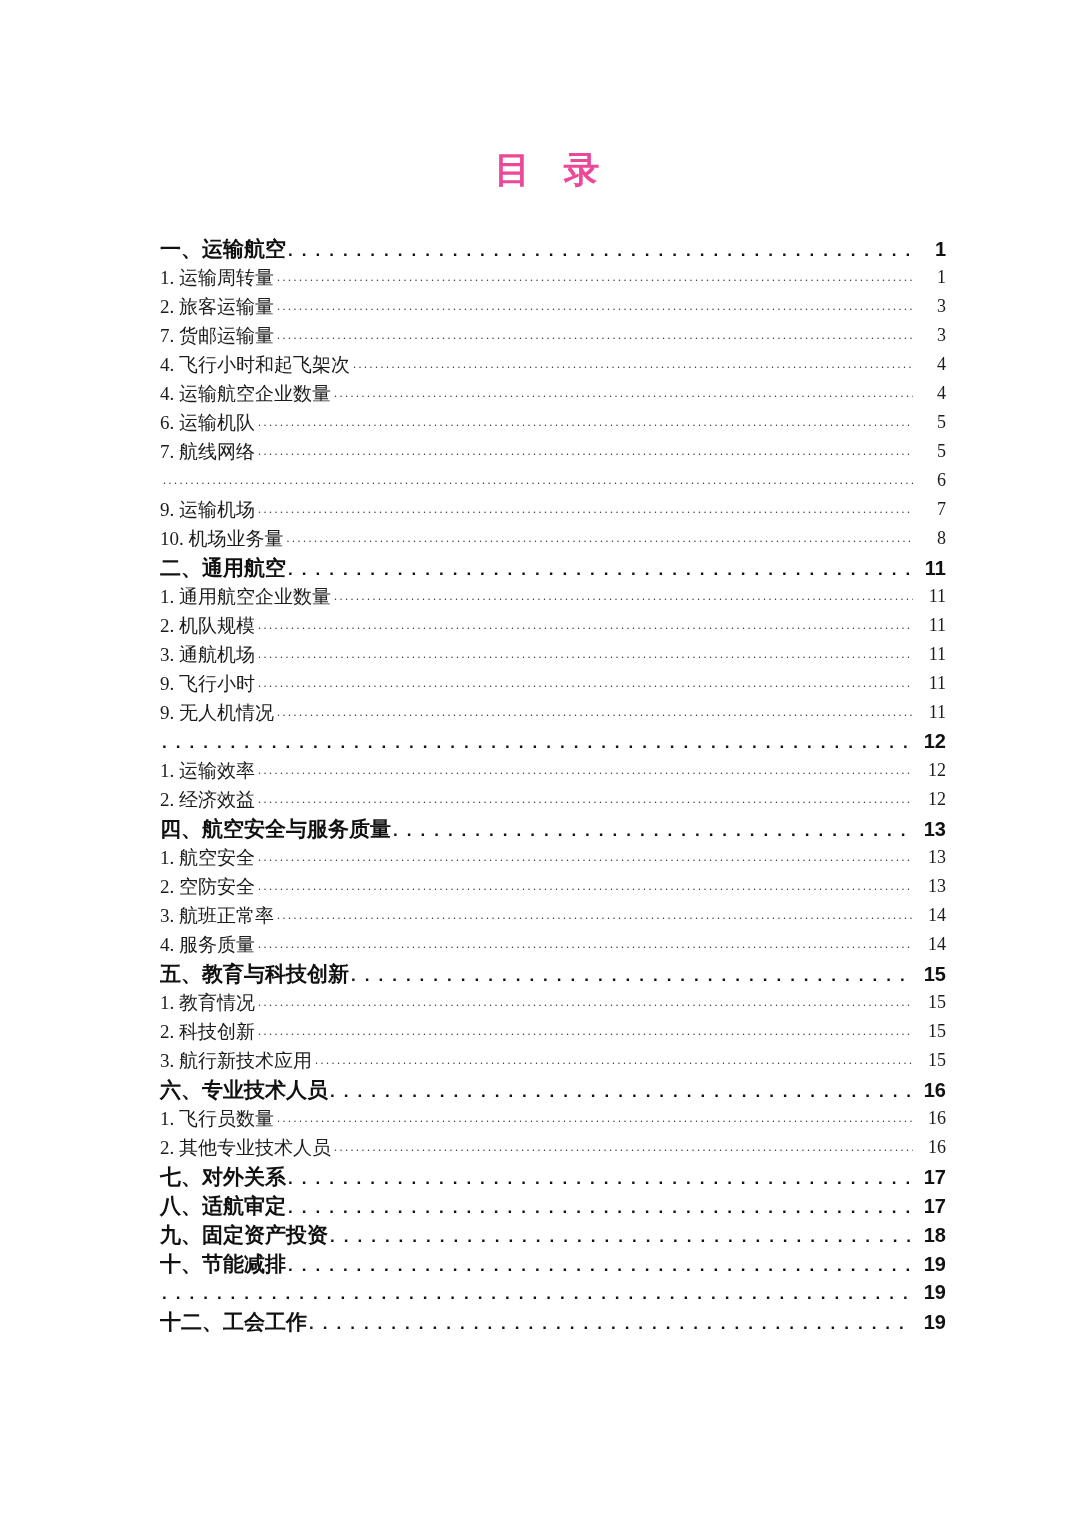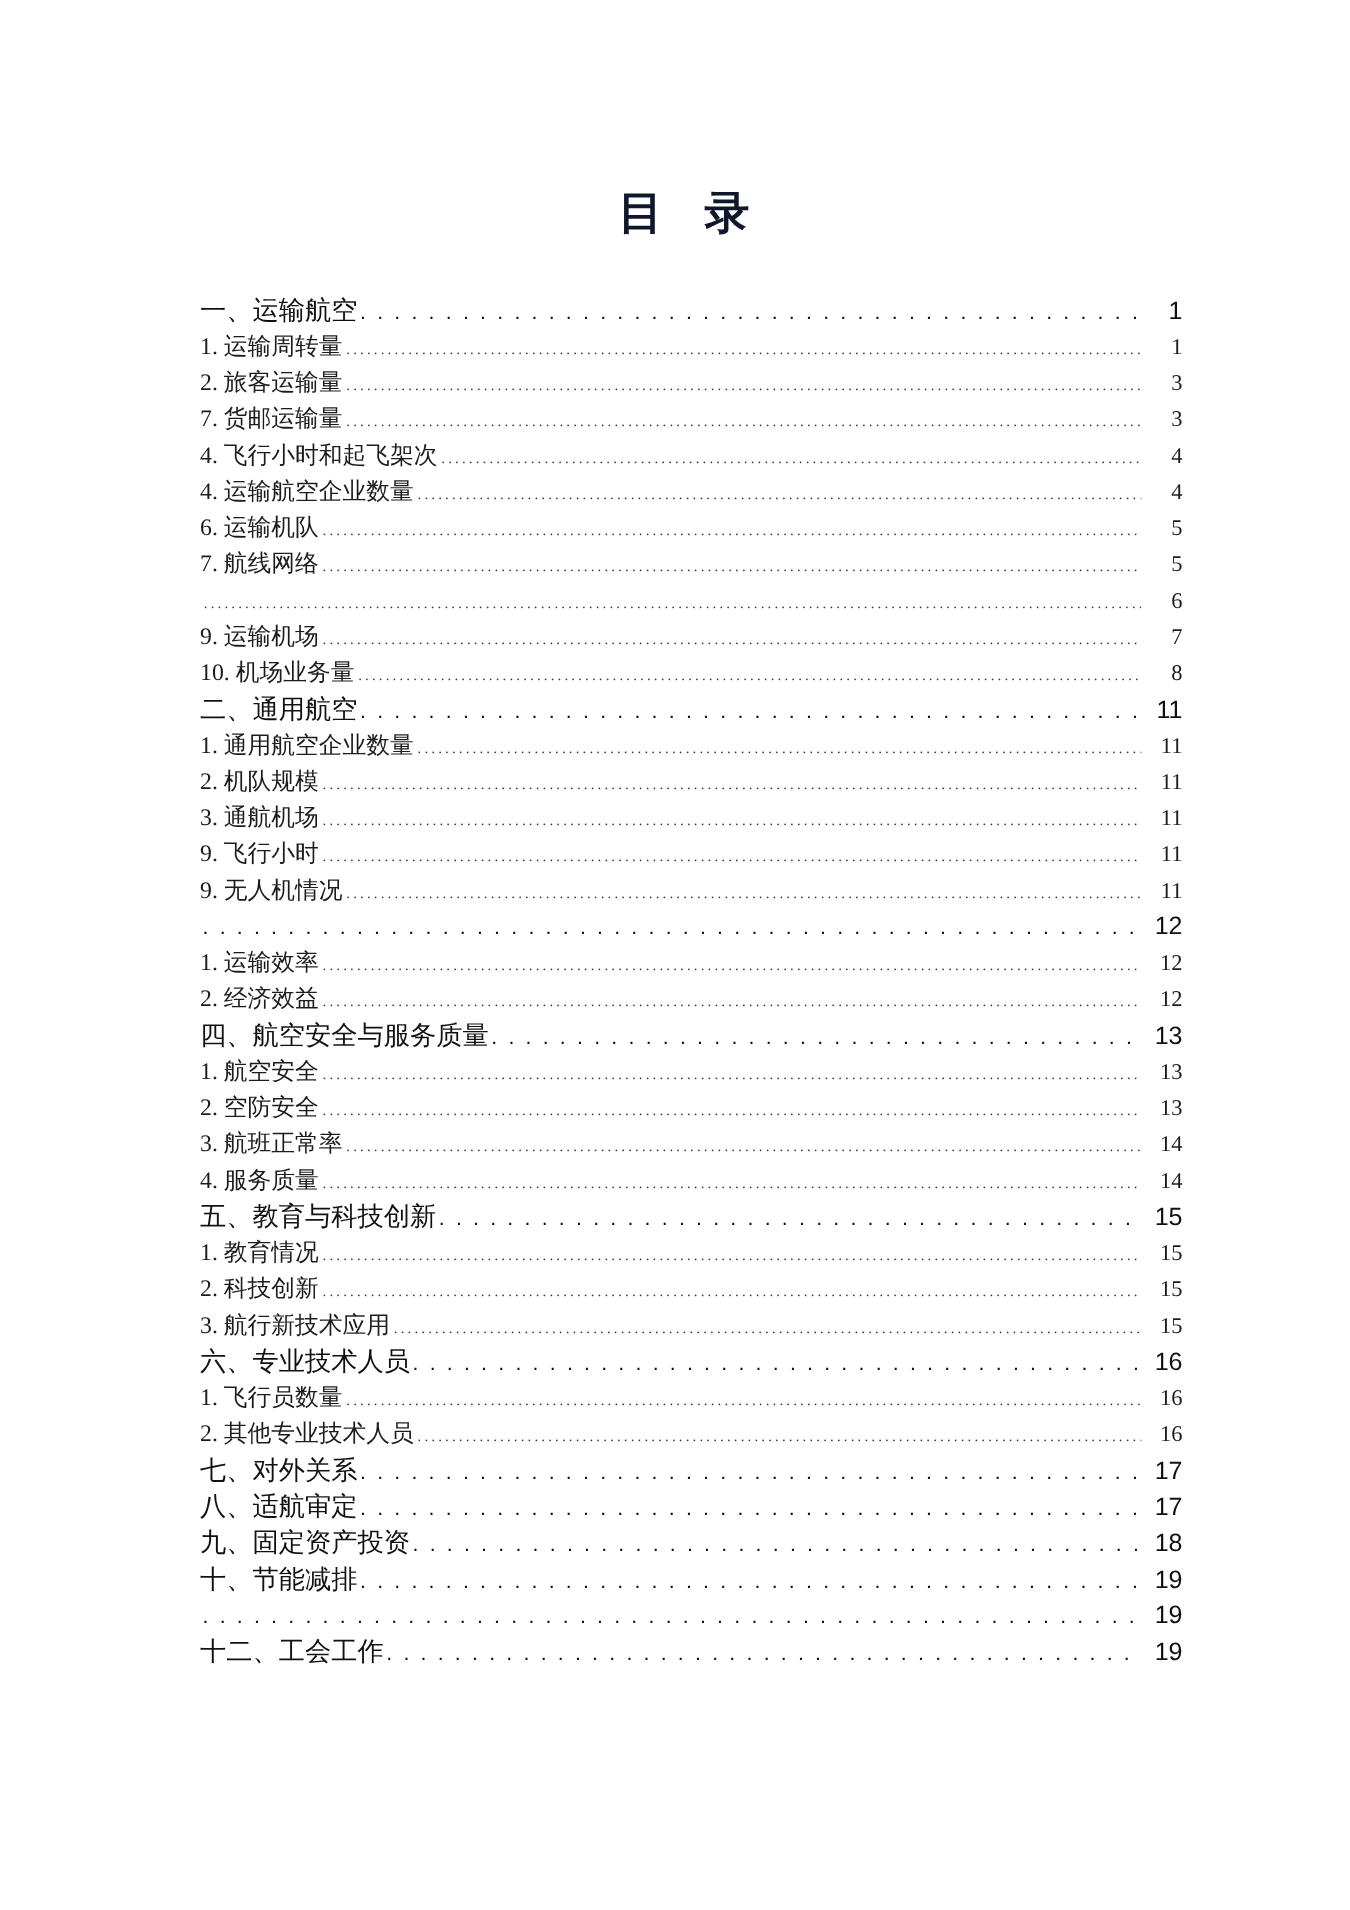--- a/index.html
+++ b/index.html
@@ -14,21 +14,21 @@
     overflow: hidden;
   }
   .doc-title {
     margin: 0 0 46px 0;
     text-align: center;
     font-family: "Liberation Serif", serif;
     font-size: 36px;
     font-weight: bold;
     letter-spacing: 12px;
     line-height: 36px;
-    color: #0f172a;
+    color: #ec4899;
     white-space: pre;
   }
   .toc { width: 100%; }
   .row {
     display: flex;
     align-items: baseline;
     height: 29px;
     line-height: 29px;
   }
   .row .label { white-space: nowrap; flex: 0 0 auto; }
@@ -39,37 +39,38 @@
   }
   .row .page-num {
     flex: 0 0 auto;
     text-align: right;
     padding-left: 7px;
     white-space: nowrap;
   }
   
   .row.l1 {
     font-family: "Liberation Sans", sans-serif;
-    font-weight: normal;
+    font-weight: bold;
     font-size: 21px;
     color: #111111;
   }
   .row.l1 .leader {
     font-size: 17px;
     letter-spacing: 9px;
     padding-left: 2px;
     color: #111111;
   }
   .row.l1 .page-num { font-size: 20px; min-width: 28px; }
   
   .row.l2 {
     font-family: "Liberation Serif", serif;
     font-weight: normal;
     font-size: 19px;
     color: #1c1c1c;
+    align-items: center;
   }
   .row.l2 .leader {
     font-size: 12px;
     letter-spacing: 2.5px;
     padding-left: 3px;
     color: #3a3a3a;
   }
   .row.l2 .page-num { font-size: 18px; min-width: 26px; }
 </style>
 </head>

